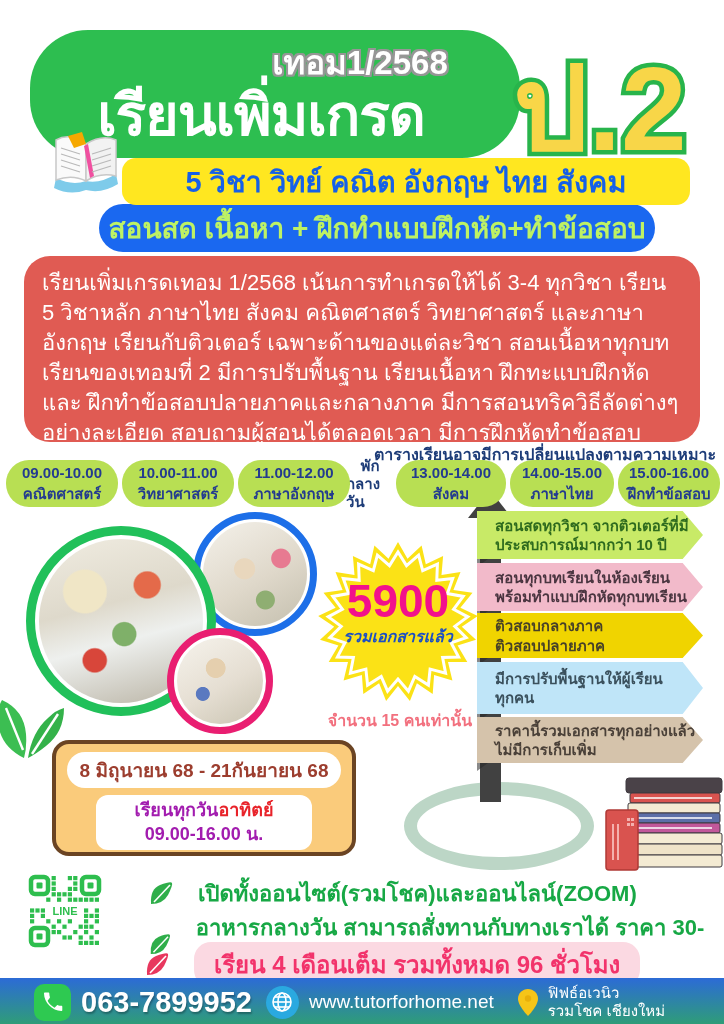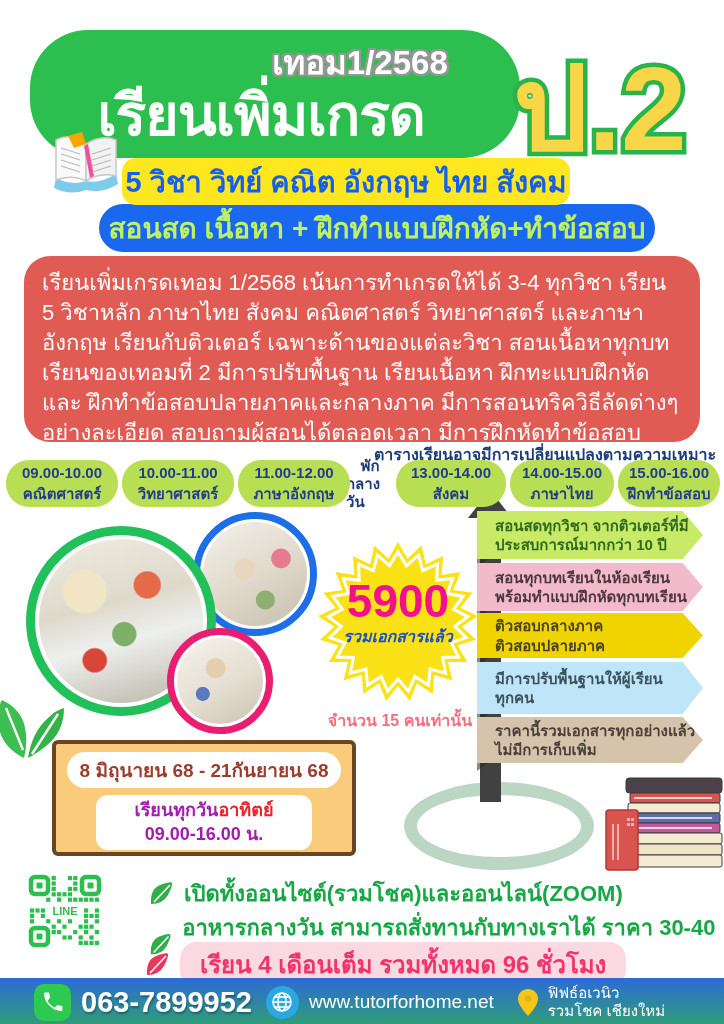--- a/index.html
+++ b/index.html
@@ -7,21 +7,21 @@
   .page{position:relative;width:724px;height:1024px;overflow:hidden;background:#fff;}
   .abs{position:absolute;}
 
   
   .title-card{left:30px;top:30px;width:490px;height:128px;background:#2DBE50;border-radius:58px;}
   .term{left:240px;top:36px;width:240px;text-align:center;font-size:33px;font-weight:bold;color:#fff;
         text-shadow:-2px -2px 0 #969696,2px -2px 0 #969696,-2px 2px 0 #969696,2px 2px 0 #969696,0 2px 0 #969696,2px 0 0 #969696,0 -2px 0 #969696,-2px 0 0 #969696;}
   .main-title{left:32px;top:70px;width:458px;text-align:center;font-size:57px;font-weight:bold;color:#fff;letter-spacing:-1px;}
   .grade{left:478px;top:14px;width:244px;text-align:center;font-size:118px;font-weight:bold;color:#F8D648;
          -webkit-text-stroke:9px #28B44B;paint-order:stroke fill;}
-  .subjects-bar{left:122px;top:158px;width:448px;height:47px;background:#FFE720;border-radius:14px;
+  .subjects-bar{left:122px;top:158px;width:568px;height:47px;background:#FFE720;border-radius:14px;
                 display:flex;align-items:center;justify-content:center;font-size:29px;font-weight:bold;color:#1560E8;z-index:3;}
   .teaching-bar{left:99px;top:204px;width:556px;height:48px;background:#1A68F0;border-radius:24px;
                 display:flex;align-items:center;justify-content:center;font-size:28px;font-weight:bold;color:#bef264;z-index:2;}
   .desc-box{left:24px;top:256px;width:676px;height:186px;background:#E05B53;border-radius:26px;box-sizing:border-box;
             padding:12px 18px;color:#fff;font-size:22px;line-height:1.36;font-weight:500;}
 
   
   .sched-note{left:368px;top:442px;width:348px;text-align:right;font-size:16px;font-weight:bold;color:#1D3C78;}
   .pill{background:#B8DF53;border-radius:23px;display:flex;flex-direction:column;align-items:center;justify-content:center;
         color:#233B8F;font-weight:bold;font-size:15px;line-height:1.35;top:460px;height:47px;z-index:2;}
@@ -51,21 +51,21 @@
 
   
   .burst-wrap{left:318px;top:542px;width:160px;height:160px;z-index:5;}
   .burst-text{left:318px;top:578px;width:160px;text-align:center;z-index:6;}
   .burst-amount{font-size:46px;font-weight:bold;color:#F2118C;line-height:1.0;}
   .burst-note{font-size:16px;font-weight:bold;font-style:italic;color:#1B4FC4;}
   .enroll-title{left:312px;top:674px;width:176px;text-align:center;font-size:25px;font-weight:bold;color:#F2707E;z-index:5;}
   .enroll-sub{left:312px;top:708px;width:176px;text-align:center;font-size:16px;font-weight:bold;color:#F2707E;z-index:5;}
 
   
-  .period-box{left:52px;top:740px;width:304px;height:116px;background:#FACB7B;border:4px solid #6B4423;border-radius:6px;
+  .period-box{left:52px;top:740px;width:304px;height:116px;background:#FACB7B;border:4px solid #6B4423;border-radius:17px;
               box-sizing:border-box;display:flex;flex-direction:column;align-items:center;z-index:5;}
   .date-pill{margin-top:8px;width:274px;height:36px;background:#fff;border-radius:18px;display:flex;align-items:center;justify-content:center;
              font-size:19px;font-weight:bold;color:#9C3D2E;}
   .time-box{margin-top:7px;width:200px;background:#fff;border-radius:12px;padding:3px 8px;text-align:center;
             font-size:18px;font-weight:bold;line-height:1.35;}
   .time-box .blue{color:#a21caf;} .time-box .red{color:#E8232A;}
 
   
   .pole{left:480px;top:516px;width:21px;height:286px;background:#414141;z-index:1;}
   .pole-arrow{left:468px;top:490px;width:0;height:0;border-left:22px solid transparent;border-right:22px solid transparent;
@@ -76,21 +76,21 @@
   .fold{width:0;height:0;border-top:8px solid rgba(40,40,40,.55);border-right:11px solid transparent;z-index:1;}
   .sign-1{top:511px;height:48px;background:#C8EA67;color:#2E6B1E;}
   .sign-2{top:563px;height:48px;background:#F2BACA;color:#4A3540;}
   .sign-3{top:613px;height:45px;background:#F0D400;color:#474128;}
   .sign-4{top:662px;height:52px;background:#BFE5F8;color:#3A505C;}
   .sign-5{top:717px;height:46px;background:#D5C3AB;color:#4A4038;}
   .base-ellipse{left:404px;top:782px;width:164px;height:62px;border:13px solid #BCD6C6;border-radius:50%;z-index:0;}
 
   
   .bullet-leaf{width:26px;height:26px;}
-  .bullet-row{display:flex;align-items:center;gap:10px;z-index:6;}
+  .bullet-row{display:flex;align-items:center;gap:24px;z-index:6;}
   .b1{left:148px;top:876px;} .b2{left:148px;top:910px;}
   .b1 .btxt,.b2 .btxt{font-size:22px;font-weight:bold;color:#17A845;}
   .b3{left:144px;top:942px;}
   .b3-pill{background:#FBD9E2;border-radius:17px;padding:3px 20px;font-size:24px;font-weight:bold;color:#F2336B;}
 
   
   .footer{left:0;top:978px;width:724px;height:48px;background:linear-gradient(180deg,#2C6BD6 0%,#2F9F74 100%);
           display:flex;align-items:center;box-sizing:border-box;padding:0 10px 0 34px;gap:10px;z-index:7;}
   .phone-chip{width:37px;height:37px;border-radius:10px;background:#2EC951;display:flex;align-items:center;justify-content:center;flex:0 0 auto;}
   .phone-number{font-size:29px;font-weight:bold;color:#fff;text-shadow:1px 2px 2px rgba(0,0,0,.3);margin-right:4px;}

